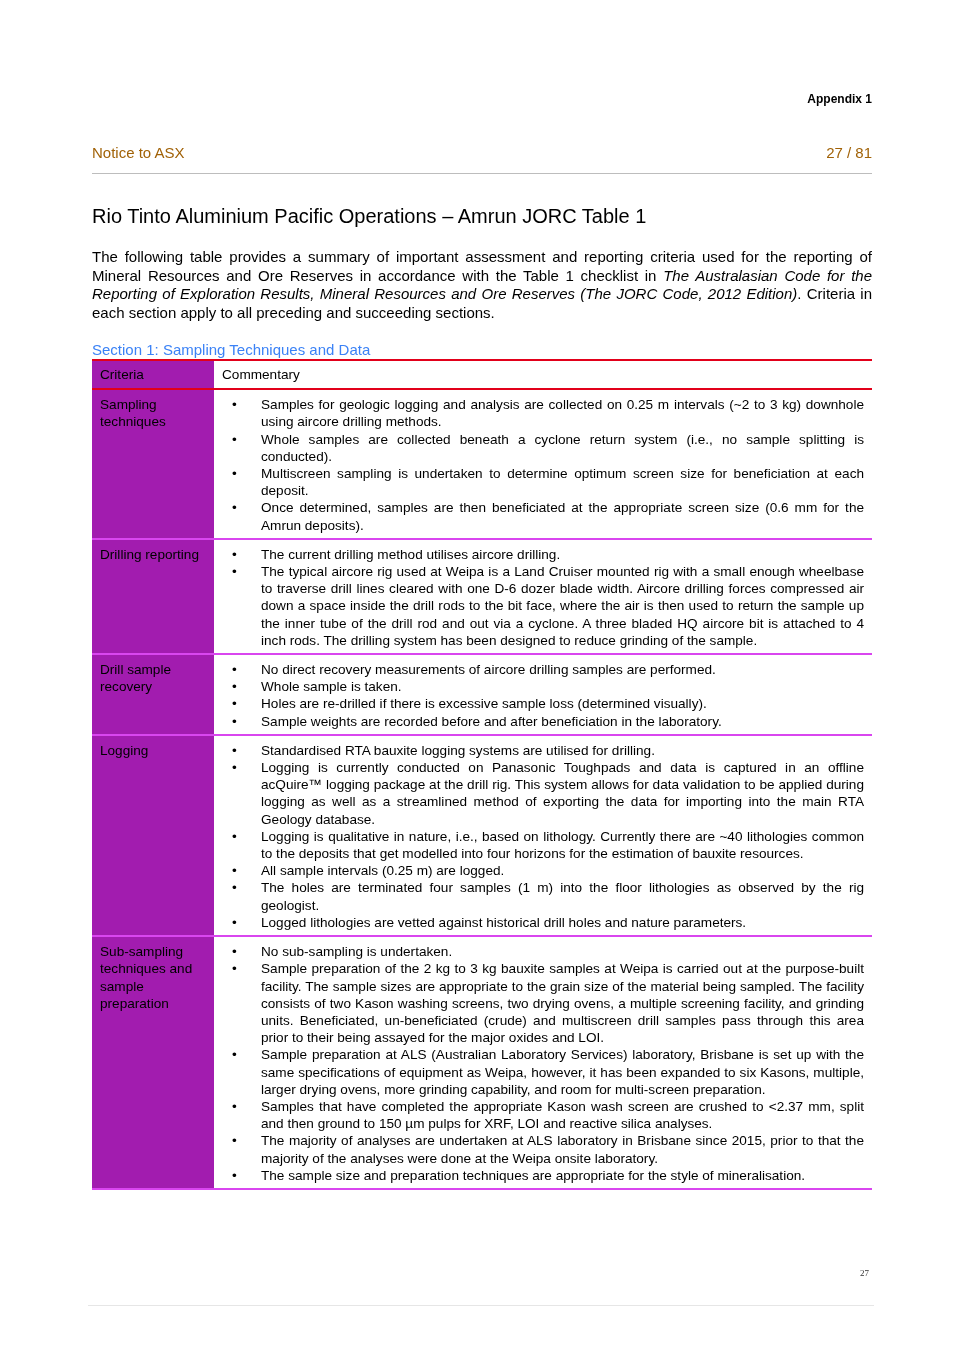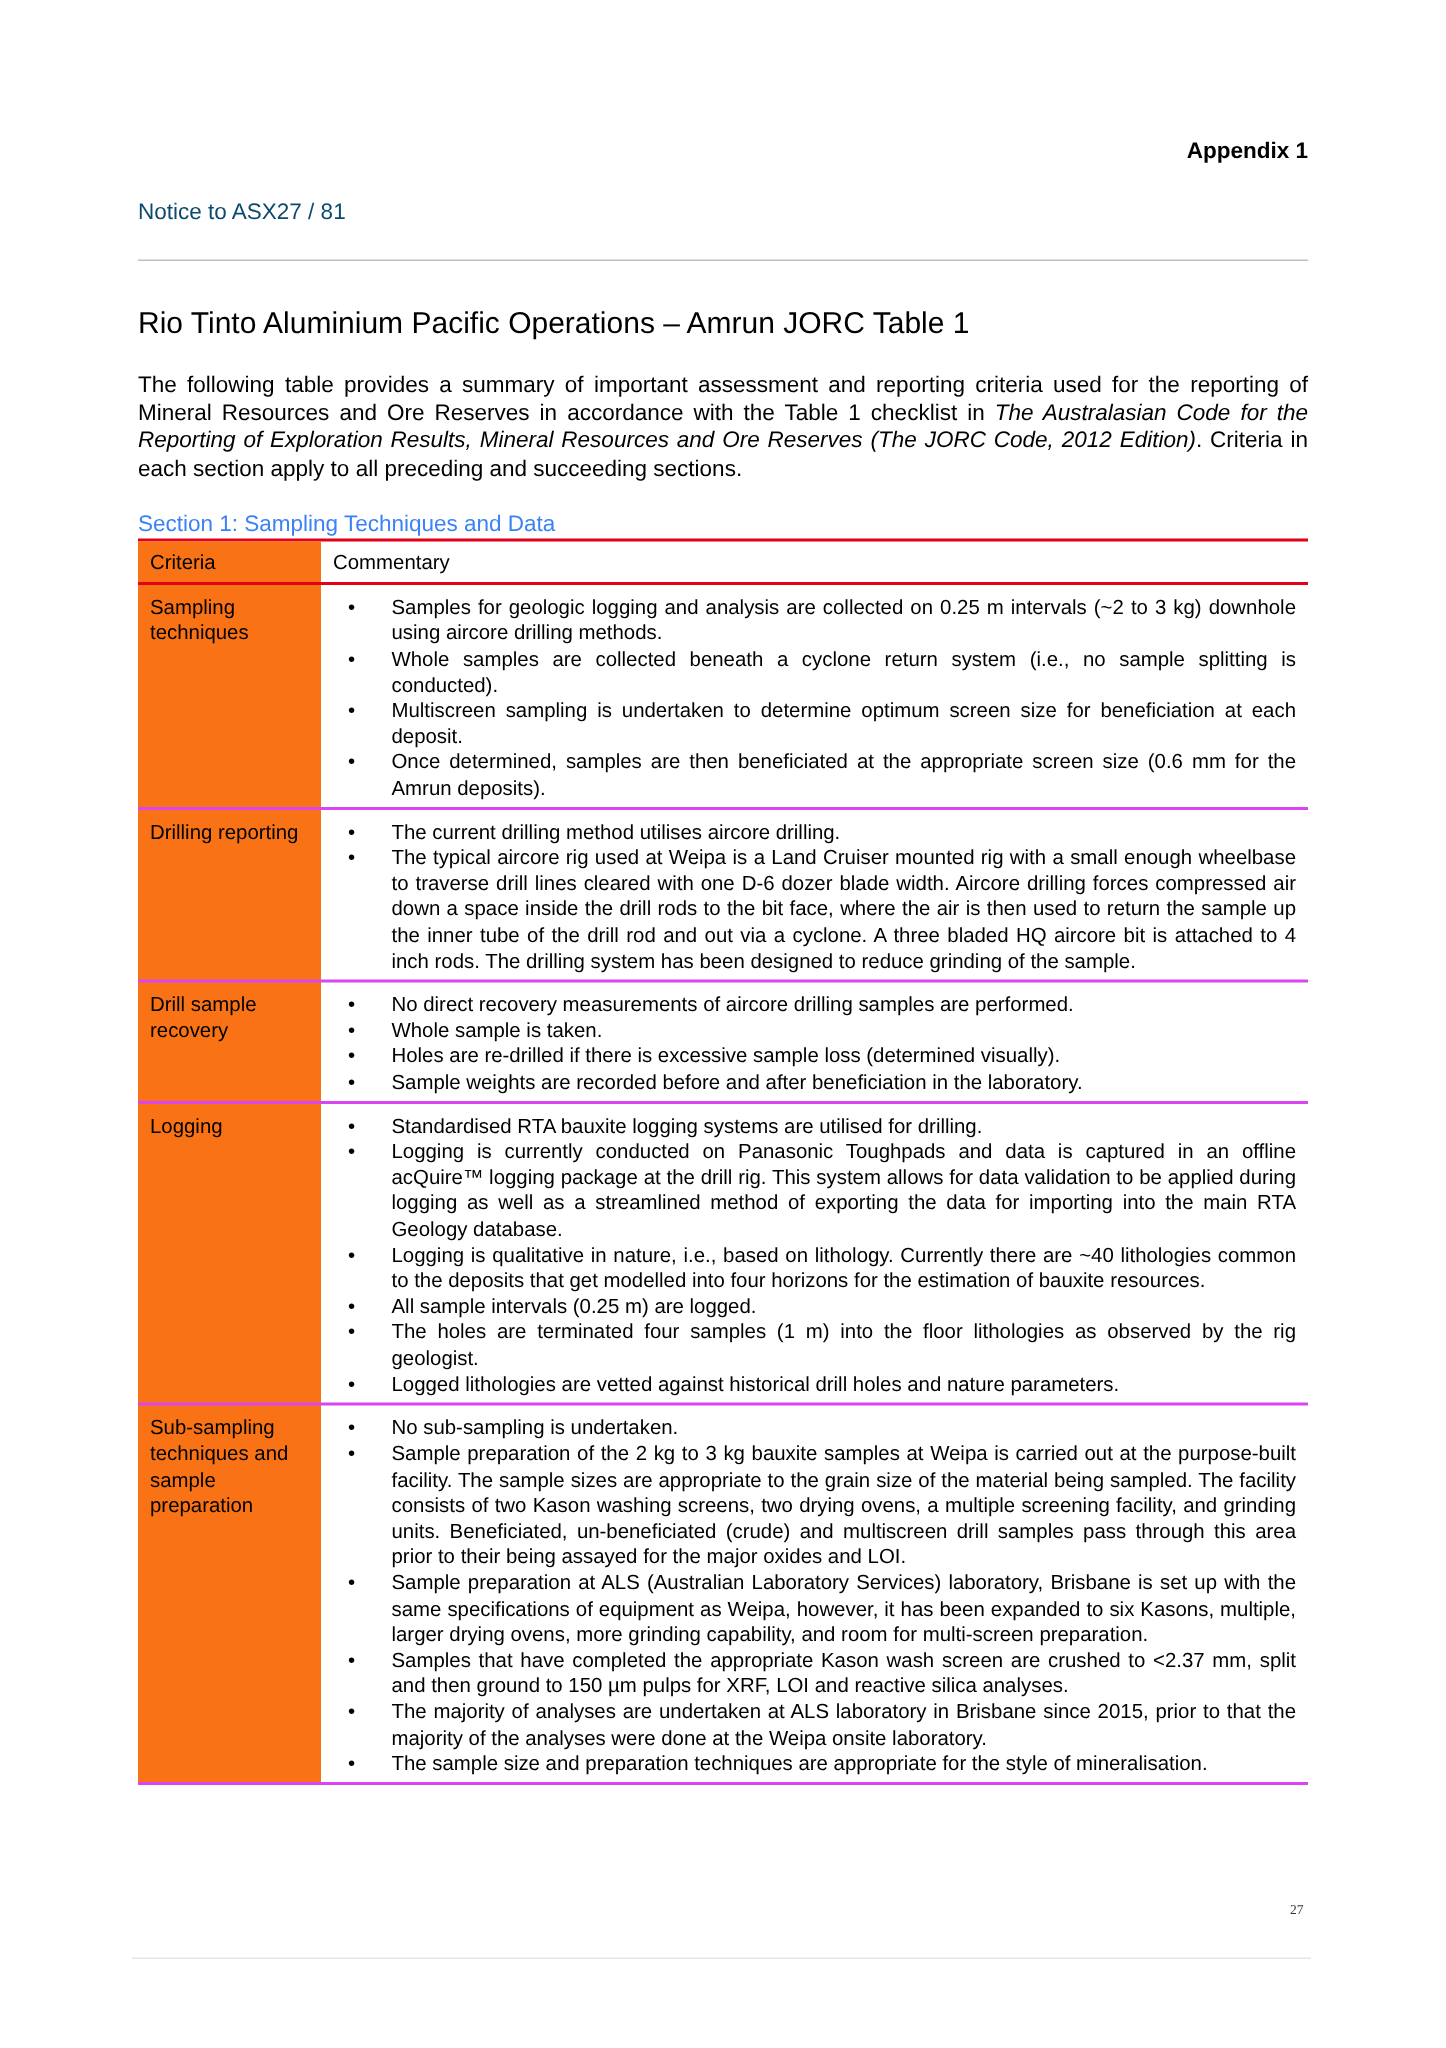--- a/index.html
+++ b/index.html
@@ -1,30 +1,30 @@
 <!DOCTYPE html>
 <html><head>
   <meta charset="utf-8">
   <style>
     html, body { margin: 0; padding: 0; background: #ffffff; }
     body { width: 964px; height: 1365px; position: relative; font-family: "Liberation Sans", sans-serif; color: #000; }
     .page { position: absolute; left: 92px; top: 0; width: 780px; }
-    .appendix { position: absolute; top: 92px; right: 0; font-weight: bold; font-size: 15px; }
-    .header-row { position: absolute; top: 133px; left: 0; width: 780px; display: flex; justify-content: flex-start; font-size: 15px; color: #0c4a6e; }
+    .appendix { position: absolute; top: 92px; right: 0; font-weight: bold; font-size: 12px; }
+    .header-row { position: absolute; top: 144px; left: 0; width: 780px; display: flex; justify-content: space-between; font-size: 15px; color: #a16207; }
     .header-rule { position: absolute; top: 173px; left: 0; width: 780px; height: 0; border-top: 1.5px solid #bdbdbd; }
     .doc-title { position: absolute; top: 205px; left: 0; font-weight: normal; font-size: 20px; }
     .intro { position: absolute; top: 248px; left: 0; width: 780px; font-size: 15px; line-height: 18.6px; text-align: justify; }
     .intro i { font-style: italic; }
     .section-title { position: absolute; top: 341px; left: 0; font-size: 15px; color: #3b82f6; }
     .section-rule { position: absolute; top: 359px; left: 0; width: 780px; border-top: 2px solid #e2001a; }
     table.jorc { position: absolute; top: 361px; left: 0; width: 780px; border-collapse: collapse; font-size: 13.6px; line-height: 17.2px; }
     table.jorc col.c1 { width: 122px; }
     table.jorc th { text-align: left; font-weight: normal; padding: 5px 8px 5px 8px; }
     table.jorc thead tr { border-bottom: 2px solid #e2001a; }
-    table.jorc th.crit, table.jorc td.crit { background: #f97316; }
+    table.jorc th.crit, table.jorc td.crit { background: #a21caf; }
     table.jorc td { vertical-align: top; }
     table.jorc td.crit { padding: 6px 8px 4px 8px; }
     table.jorc td.comm { padding: 6px 8px 4px 10px; }
     table.jorc tbody tr { border-bottom: 2px solid #d946ef; }
     ul.bullets { margin: 0; padding: 0; list-style: none; }
     ul.bullets li { position: relative; padding-left: 37px; text-align: justify; }
     ul.bullets li .dot { position: absolute; left: 8px; top: 0; }
     .footer-rule { position: absolute; top: 1305px; left: 88px; width: 786px; border-top: 1px solid #e6e6e6; }
     .footer-num { position: absolute; top: 1268px; left: 860px; font-size: 9px; color: #333; font-family: Liberation Serif, serif; }
   </style>

